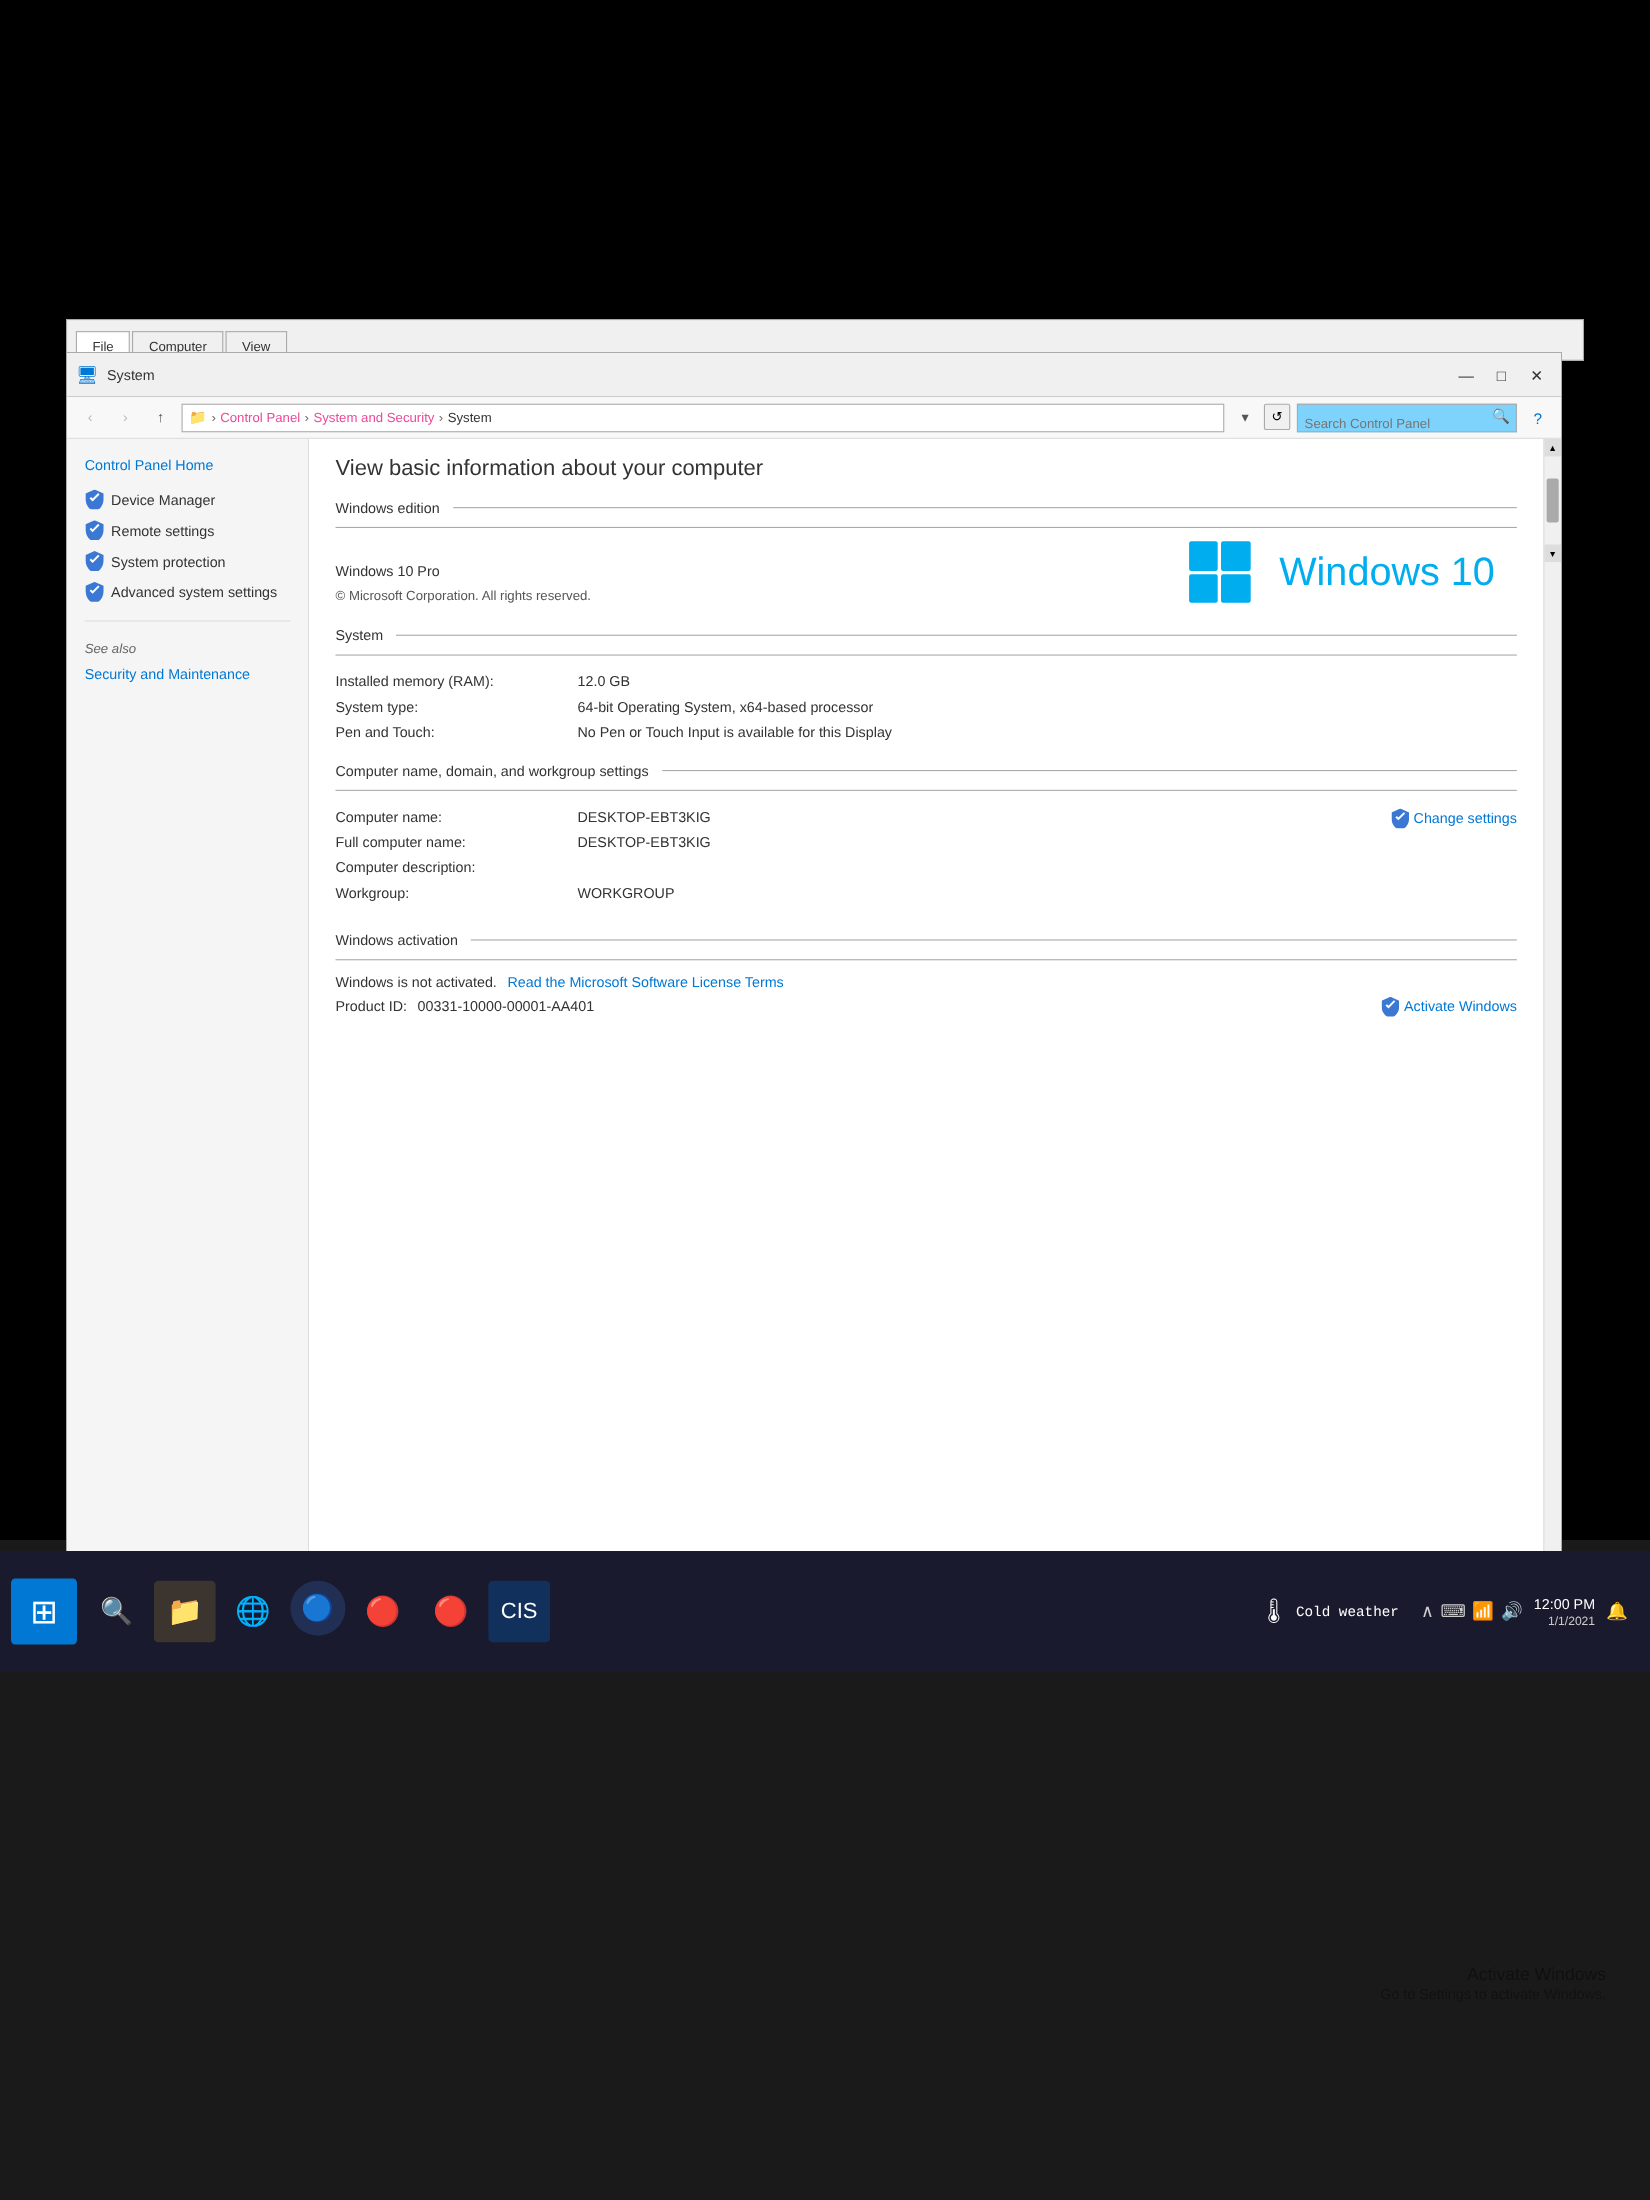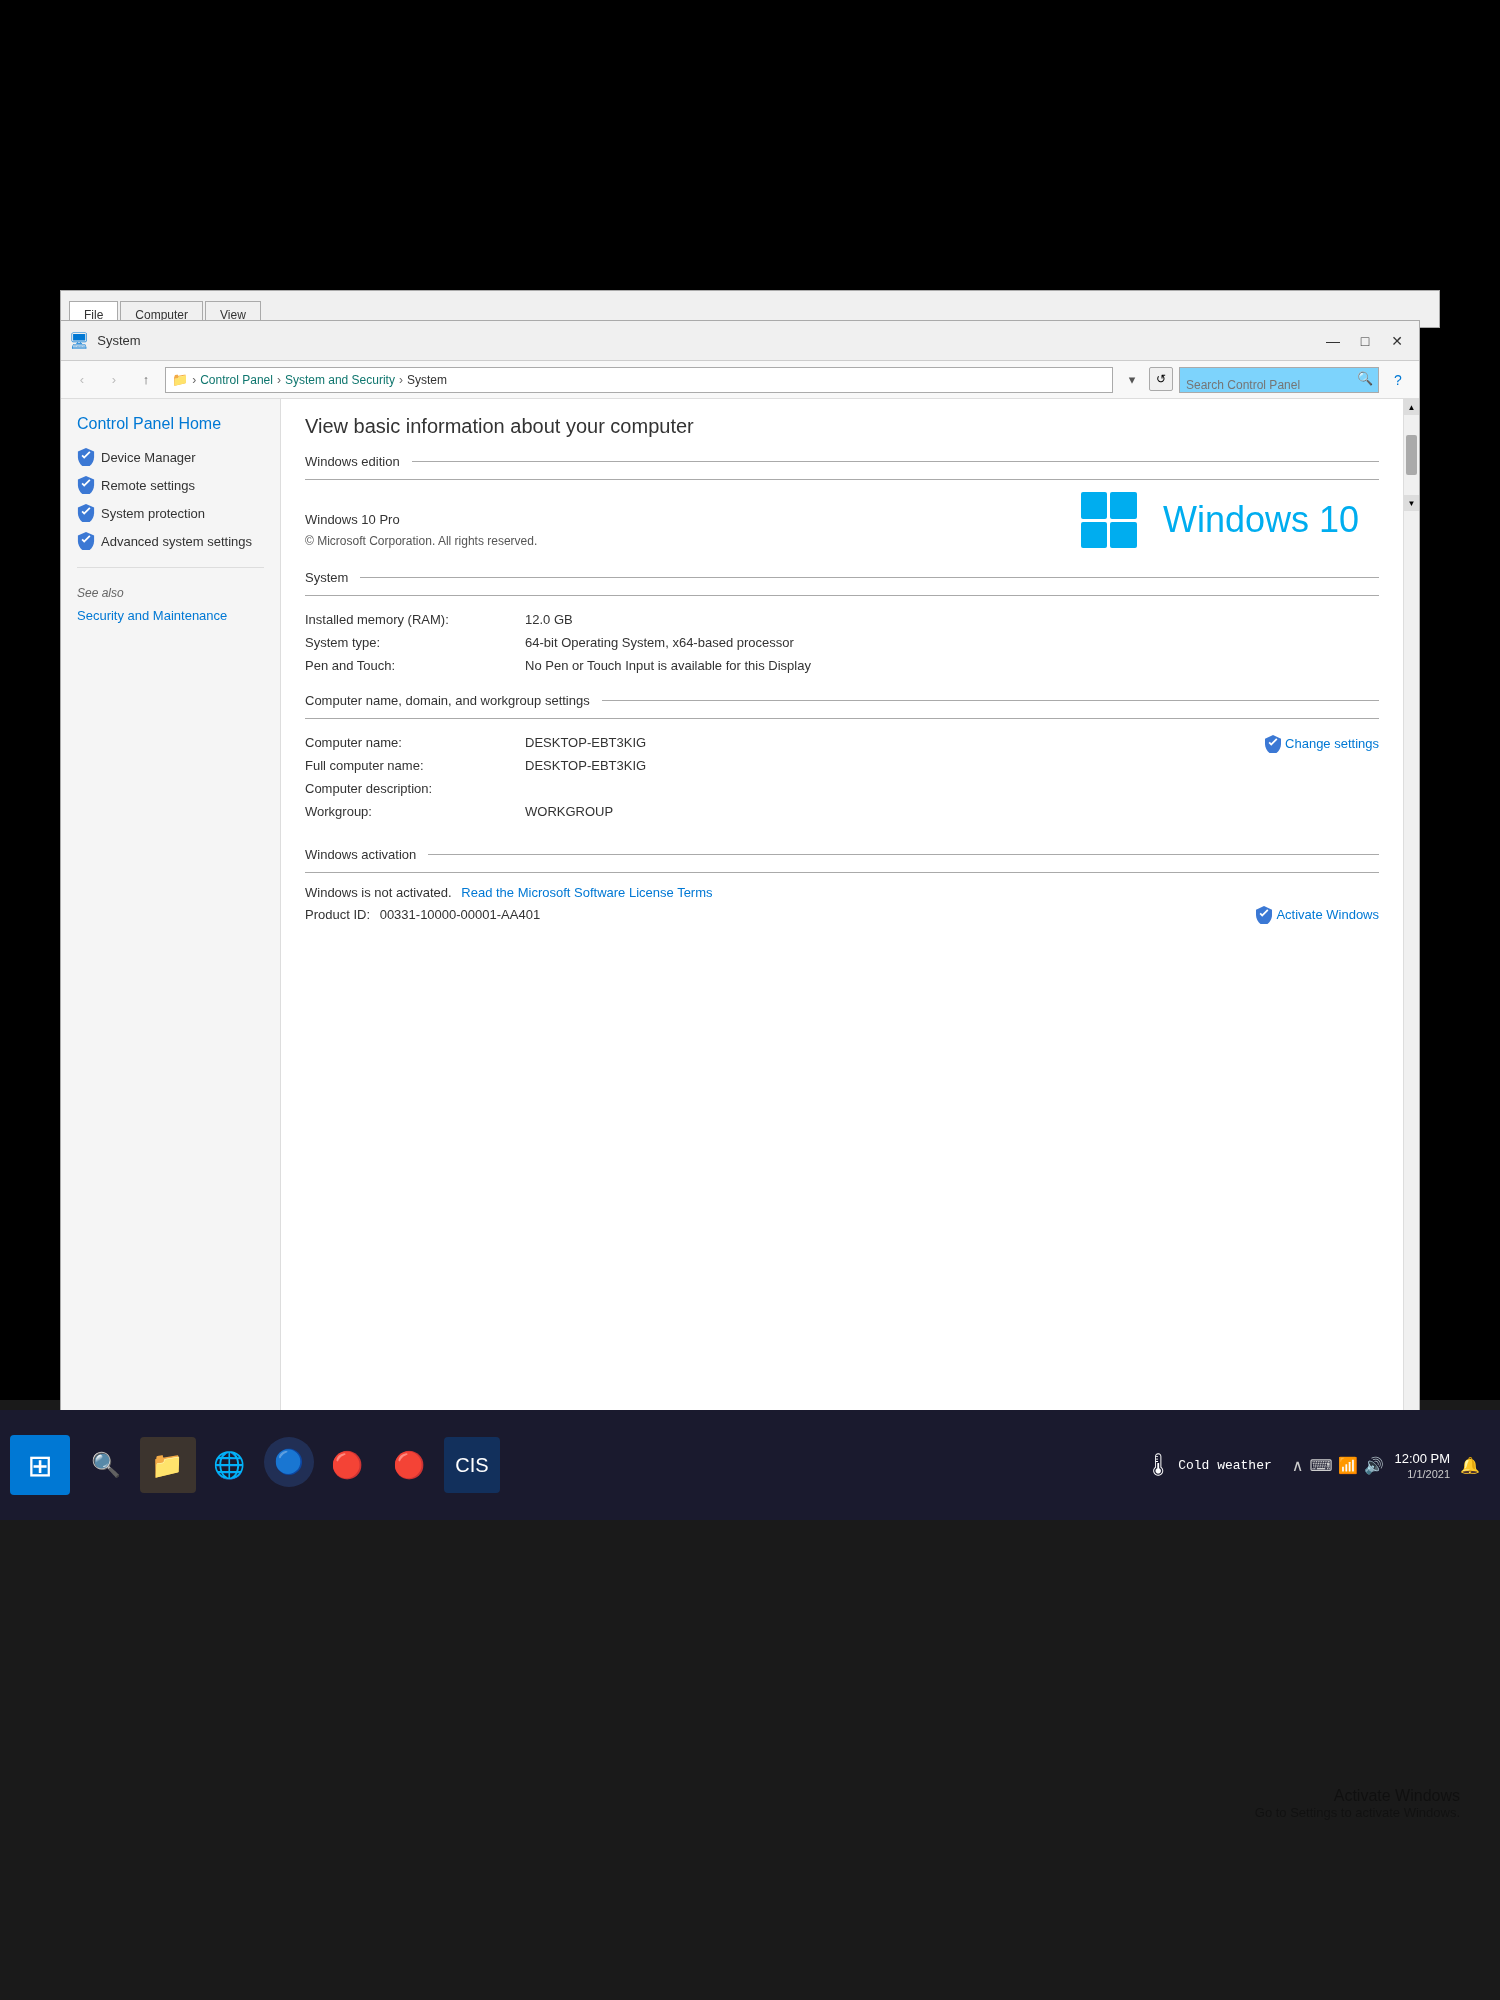--- a/index.html
+++ b/index.html
@@ -129,21 +129,21 @@
       align-items: center;
       background: #fff;
       border: 1px solid #aaa;
       height: 26px;
       padding: 0 6px;
       font-size: 12px;
       color: #333;
       gap: 4px;
     }
     .breadcrumb-item {
-      color: #0f766e;
+      color: #ec4899;
       cursor: pointer;
     }
     .breadcrumb-sep { color: #666; }
     .breadcrumb-current { color: #333; }
 
     .address-right {
       display: flex;
       gap: 4px;
     }
     .refresh-btn {
@@ -213,21 +213,21 @@
       width: 220px;
       background: #f5f5f5;
       border-right: 1px solid #ddd;
       padding: 12px 0;
       font-size: 13px;
     }
     .sidebar-home {
       padding: 4px 16px 10px;
       color: #0078d4;
       cursor: pointer;
-      font-size: 16px;
+      font-size: 13px;
     }
 
     .sidebar-item {
       display: flex;
       align-items: center;
       padding: 5px 16px;
       cursor: pointer;
       gap: 6px;
       color: #333;
       font-size: 13px;

